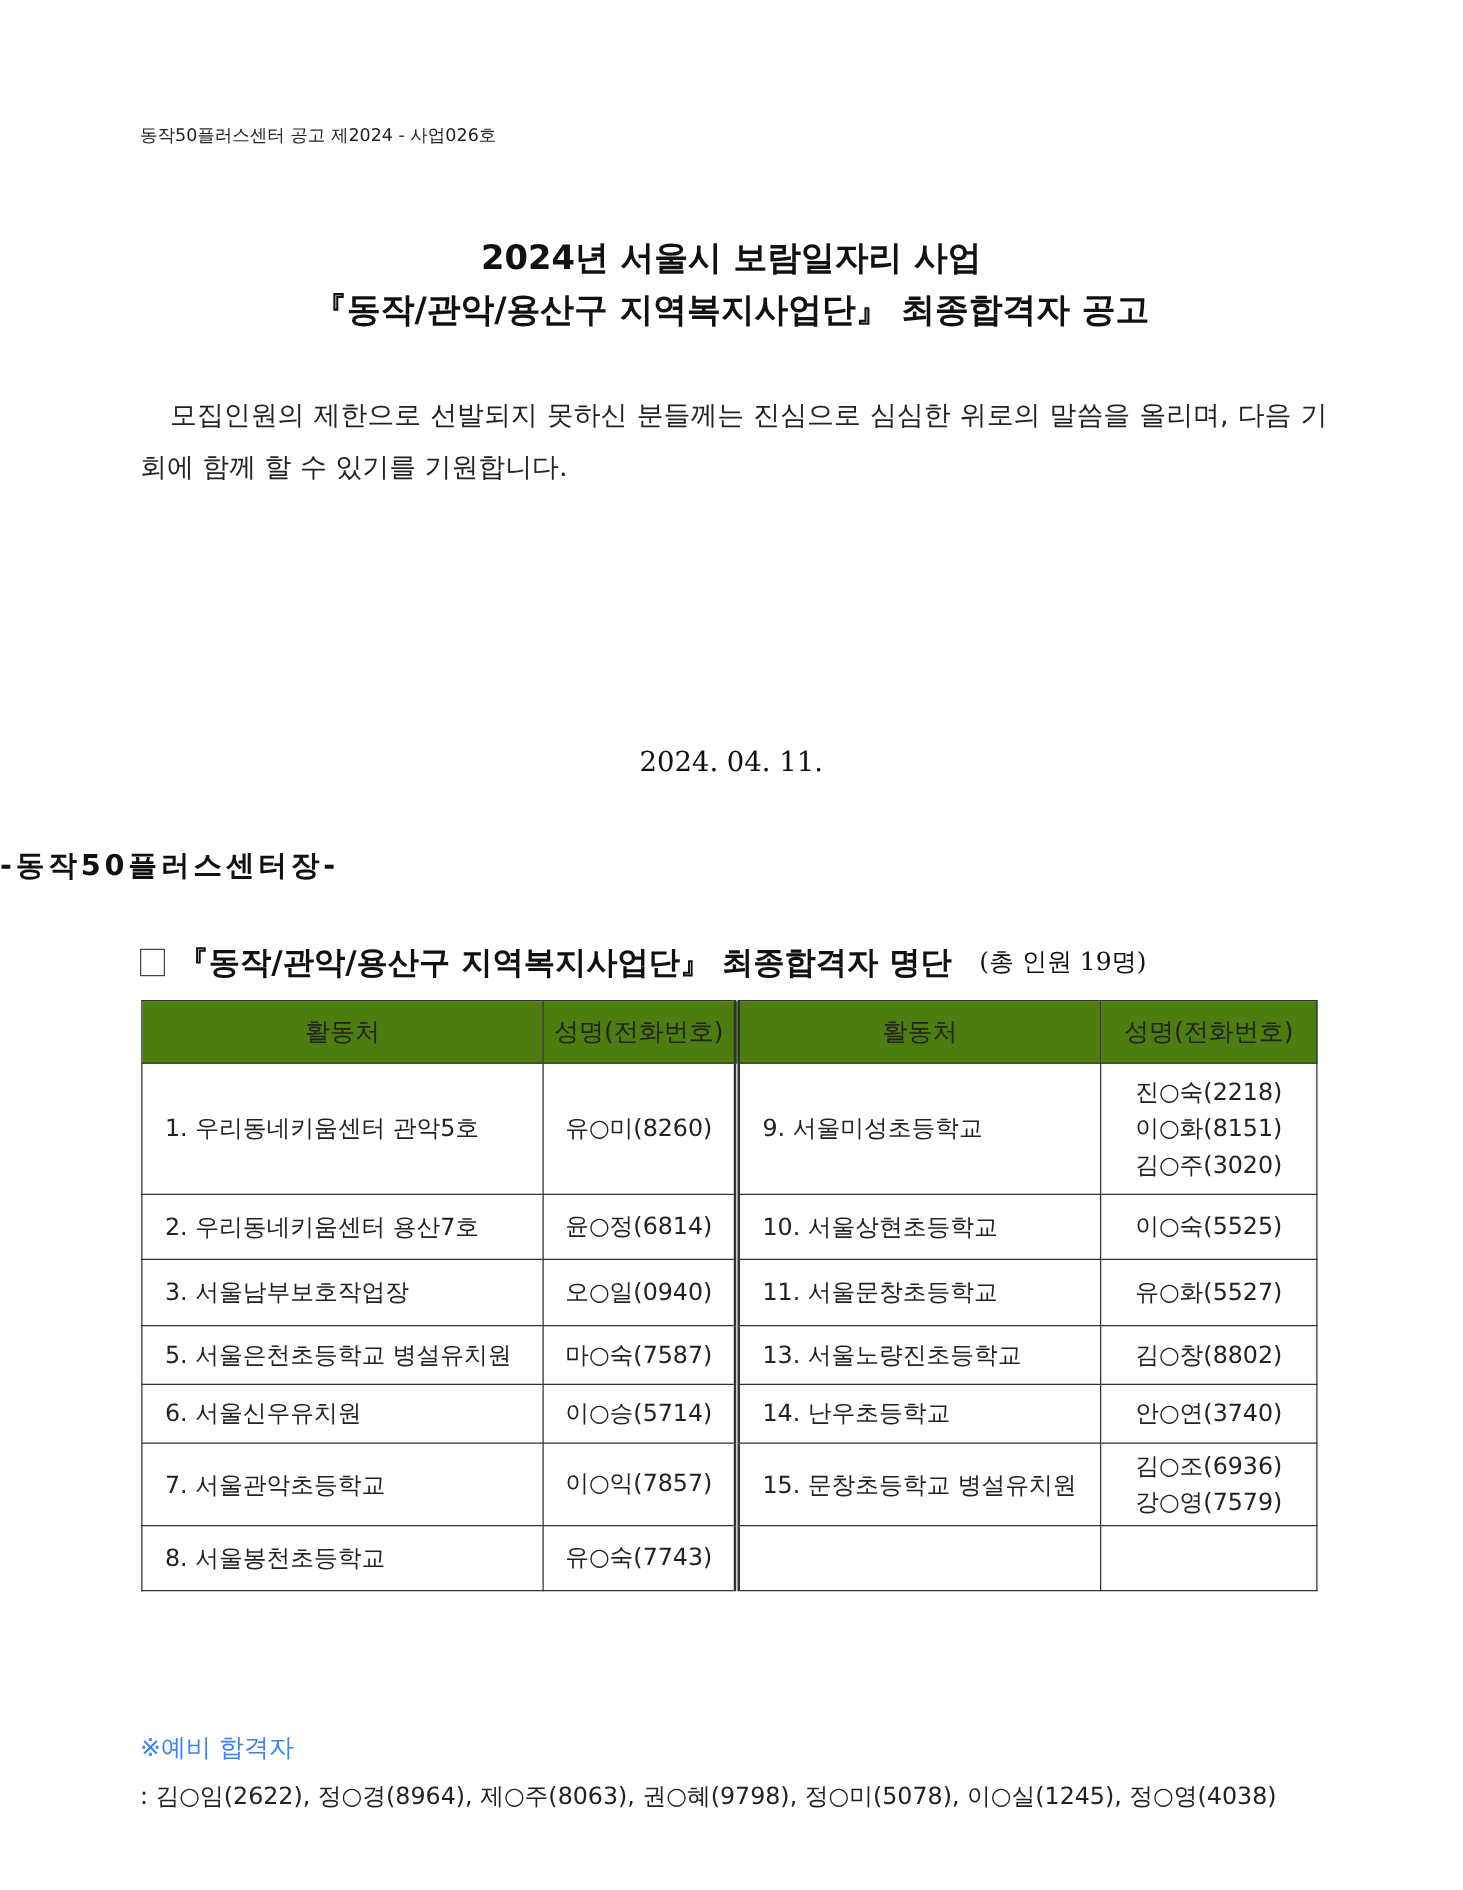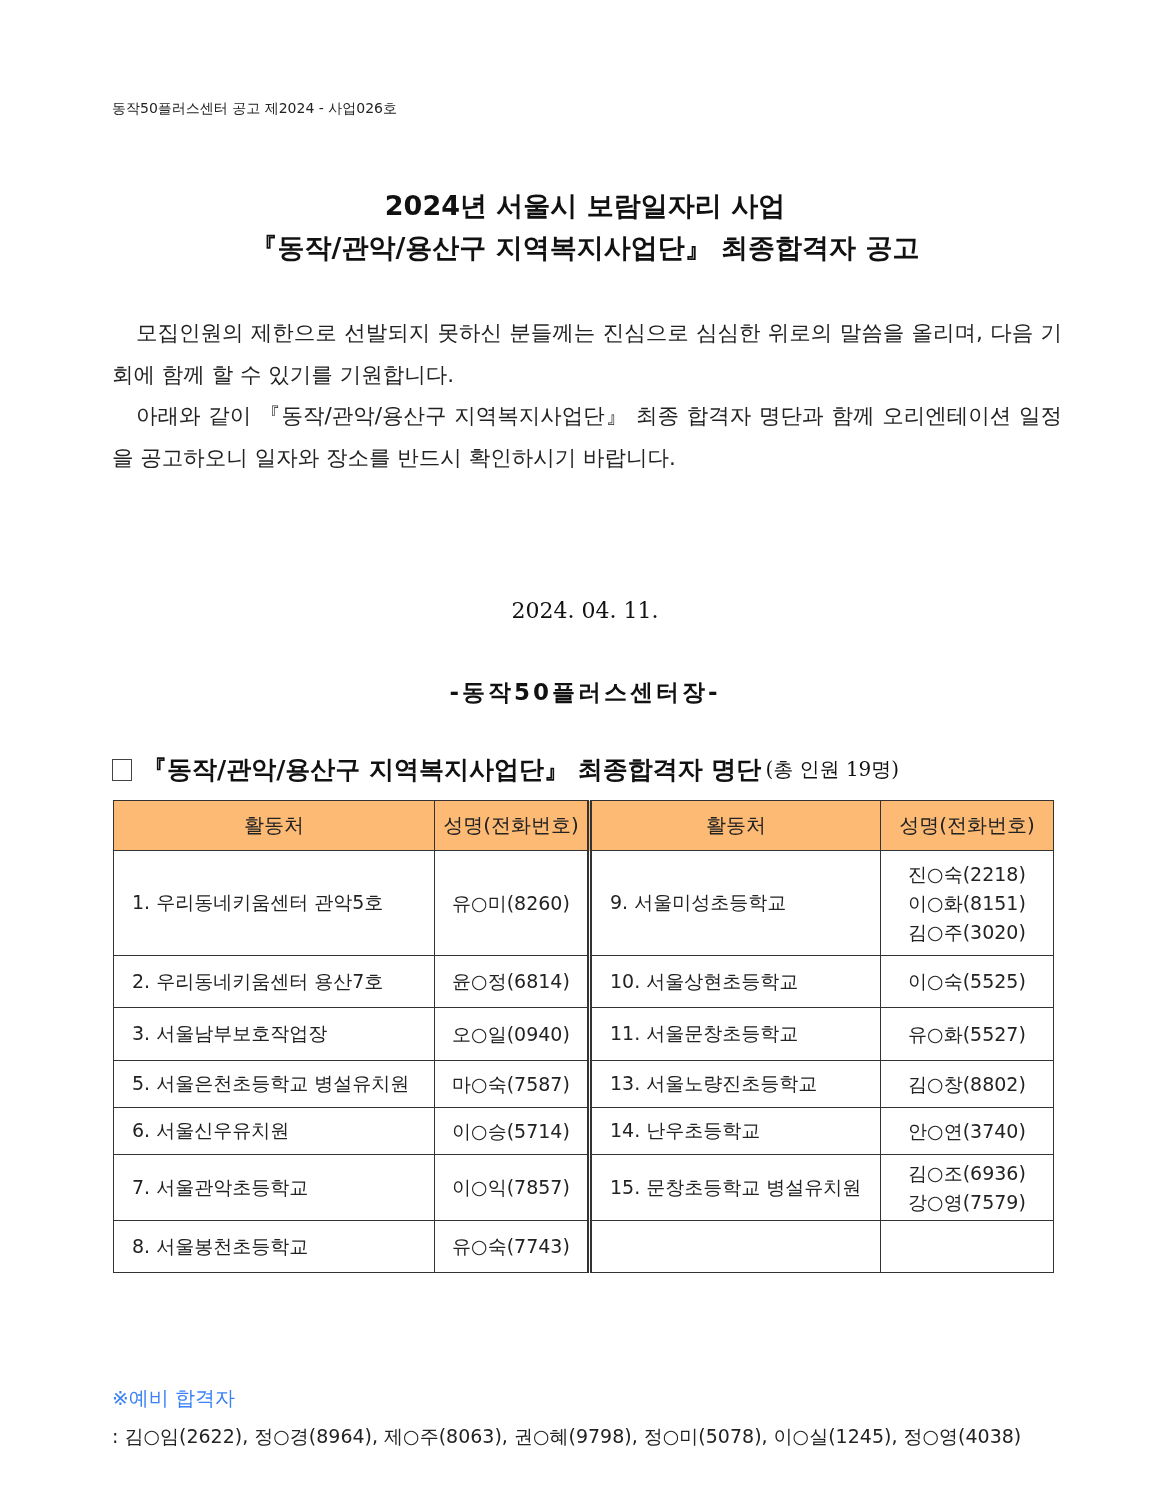--- a/index.html
+++ b/index.html
@@ -21,40 +21,40 @@
     position: absolute; left: 112px; top: 312px; width: 950px;
     font-size: 21.5px; line-height: 41.5px; color: #222;
     text-align: justify;
   }
   .body-text p { margin: 0; text-indent: 24px; text-align: justify; }
   .date {
     position: absolute; left: 0; width: 1170px; top: 598px; text-align: center;
     font-family: "DejaVu Serif", "Liberation Serif", serif; font-size: 22px; color: #111;
   }
   .signer {
-    position: absolute; left: 0; width: 1170px; top: 677px; text-align: center;
+    position: absolute; left: 0; width: 1170px; top: 677px; 
     font-size: 23px; font-weight: bold; letter-spacing: 3px; color: #111;
   }
   .list-heading {
     position: absolute; left: 112px; top: 753px; font-size: 25px; font-weight: bold; color: #111;
     display: flex; align-items: center; white-space: nowrap;
   }
   .checkbox {
     width: 18px; height: 20px; border: 1.5px solid #444; display: inline-block; margin-right: 10px;
   }
   .list-heading .count {
-    font-family: "DejaVu Serif", "Liberation Serif", serif; font-size: 20px; font-weight: normal; margin-left: 4px;
+    font-family: "DejaVu Serif", "Liberation Serif", serif; font-size: 20px; font-weight: normal; margin-left: 22px;
   }
   table.roster {
     position: absolute; left: 113px; top: 800px; width: 940px;
     border-collapse: collapse; table-layout: fixed; font-size: 19px; color: #222;
   }
   table.roster th, table.roster td { border: 1.5px solid #333; padding: 0; }
   table.roster th {
-    background: #fdba74; font-weight: normal; height: 49px; font-size: 20px; text-align: center;
+    background: #4d7c0f; font-weight: normal; height: 49px; font-size: 20px; text-align: center;
   }
   table.roster td.place { text-align: left; padding-left: 18px; }
   table.roster td.name { text-align: center; line-height: 29px; }
   table.roster .divider { border-right: 5px double #333; }
   .reserve-label {
     position: absolute; left: 112px; top: 1385px; font-size: 20px; color: #3b82f6;
   }
   .reserve-list {
     position: absolute; left: 112px; top: 1424px; font-size: 19px; color: #222; white-space: nowrap;
   }
@@ -62,21 +62,20 @@
 </head>
 <body>
 
 <div class="doc-number">동작50플러스센터 공고 제2024 - 사업026호</div>
 
 <div class="title l1">2024년 서울시 보람일자리 사업</div>
 <div class="title l2">『동작/관악/용산구 지역복지사업단』 최종합격자 공고</div>
 
 <div class="body-text">
   <p>모집인원의 제한으로 선발되지 못하신 분들께는 진심으로 심심한 위로의 말씀을 올리며, 다음 기회에 함께 할 수 있기를 기원합니다.</p>
-  <p>아래와 같이 『동작/관악/용산구 지역복지사업단』 최종 합격자 명단과 함께 오리엔테이션 일정을 공고하오니 일자와 장소를 반드시 확인하시기 바랍니다.</p>
 </div>
 
 <div class="date">2024. 04. 11.</div>
 <div class="signer">-동작50플러스센터장-</div>
 
 <div class="list-heading">
   <span class="checkbox"></span>
   <span>『동작/관악/용산구 지역복지사업단』 최종합격자 명단</span>
   <span class="count">(총 인원 19명)</span>
 </div>

